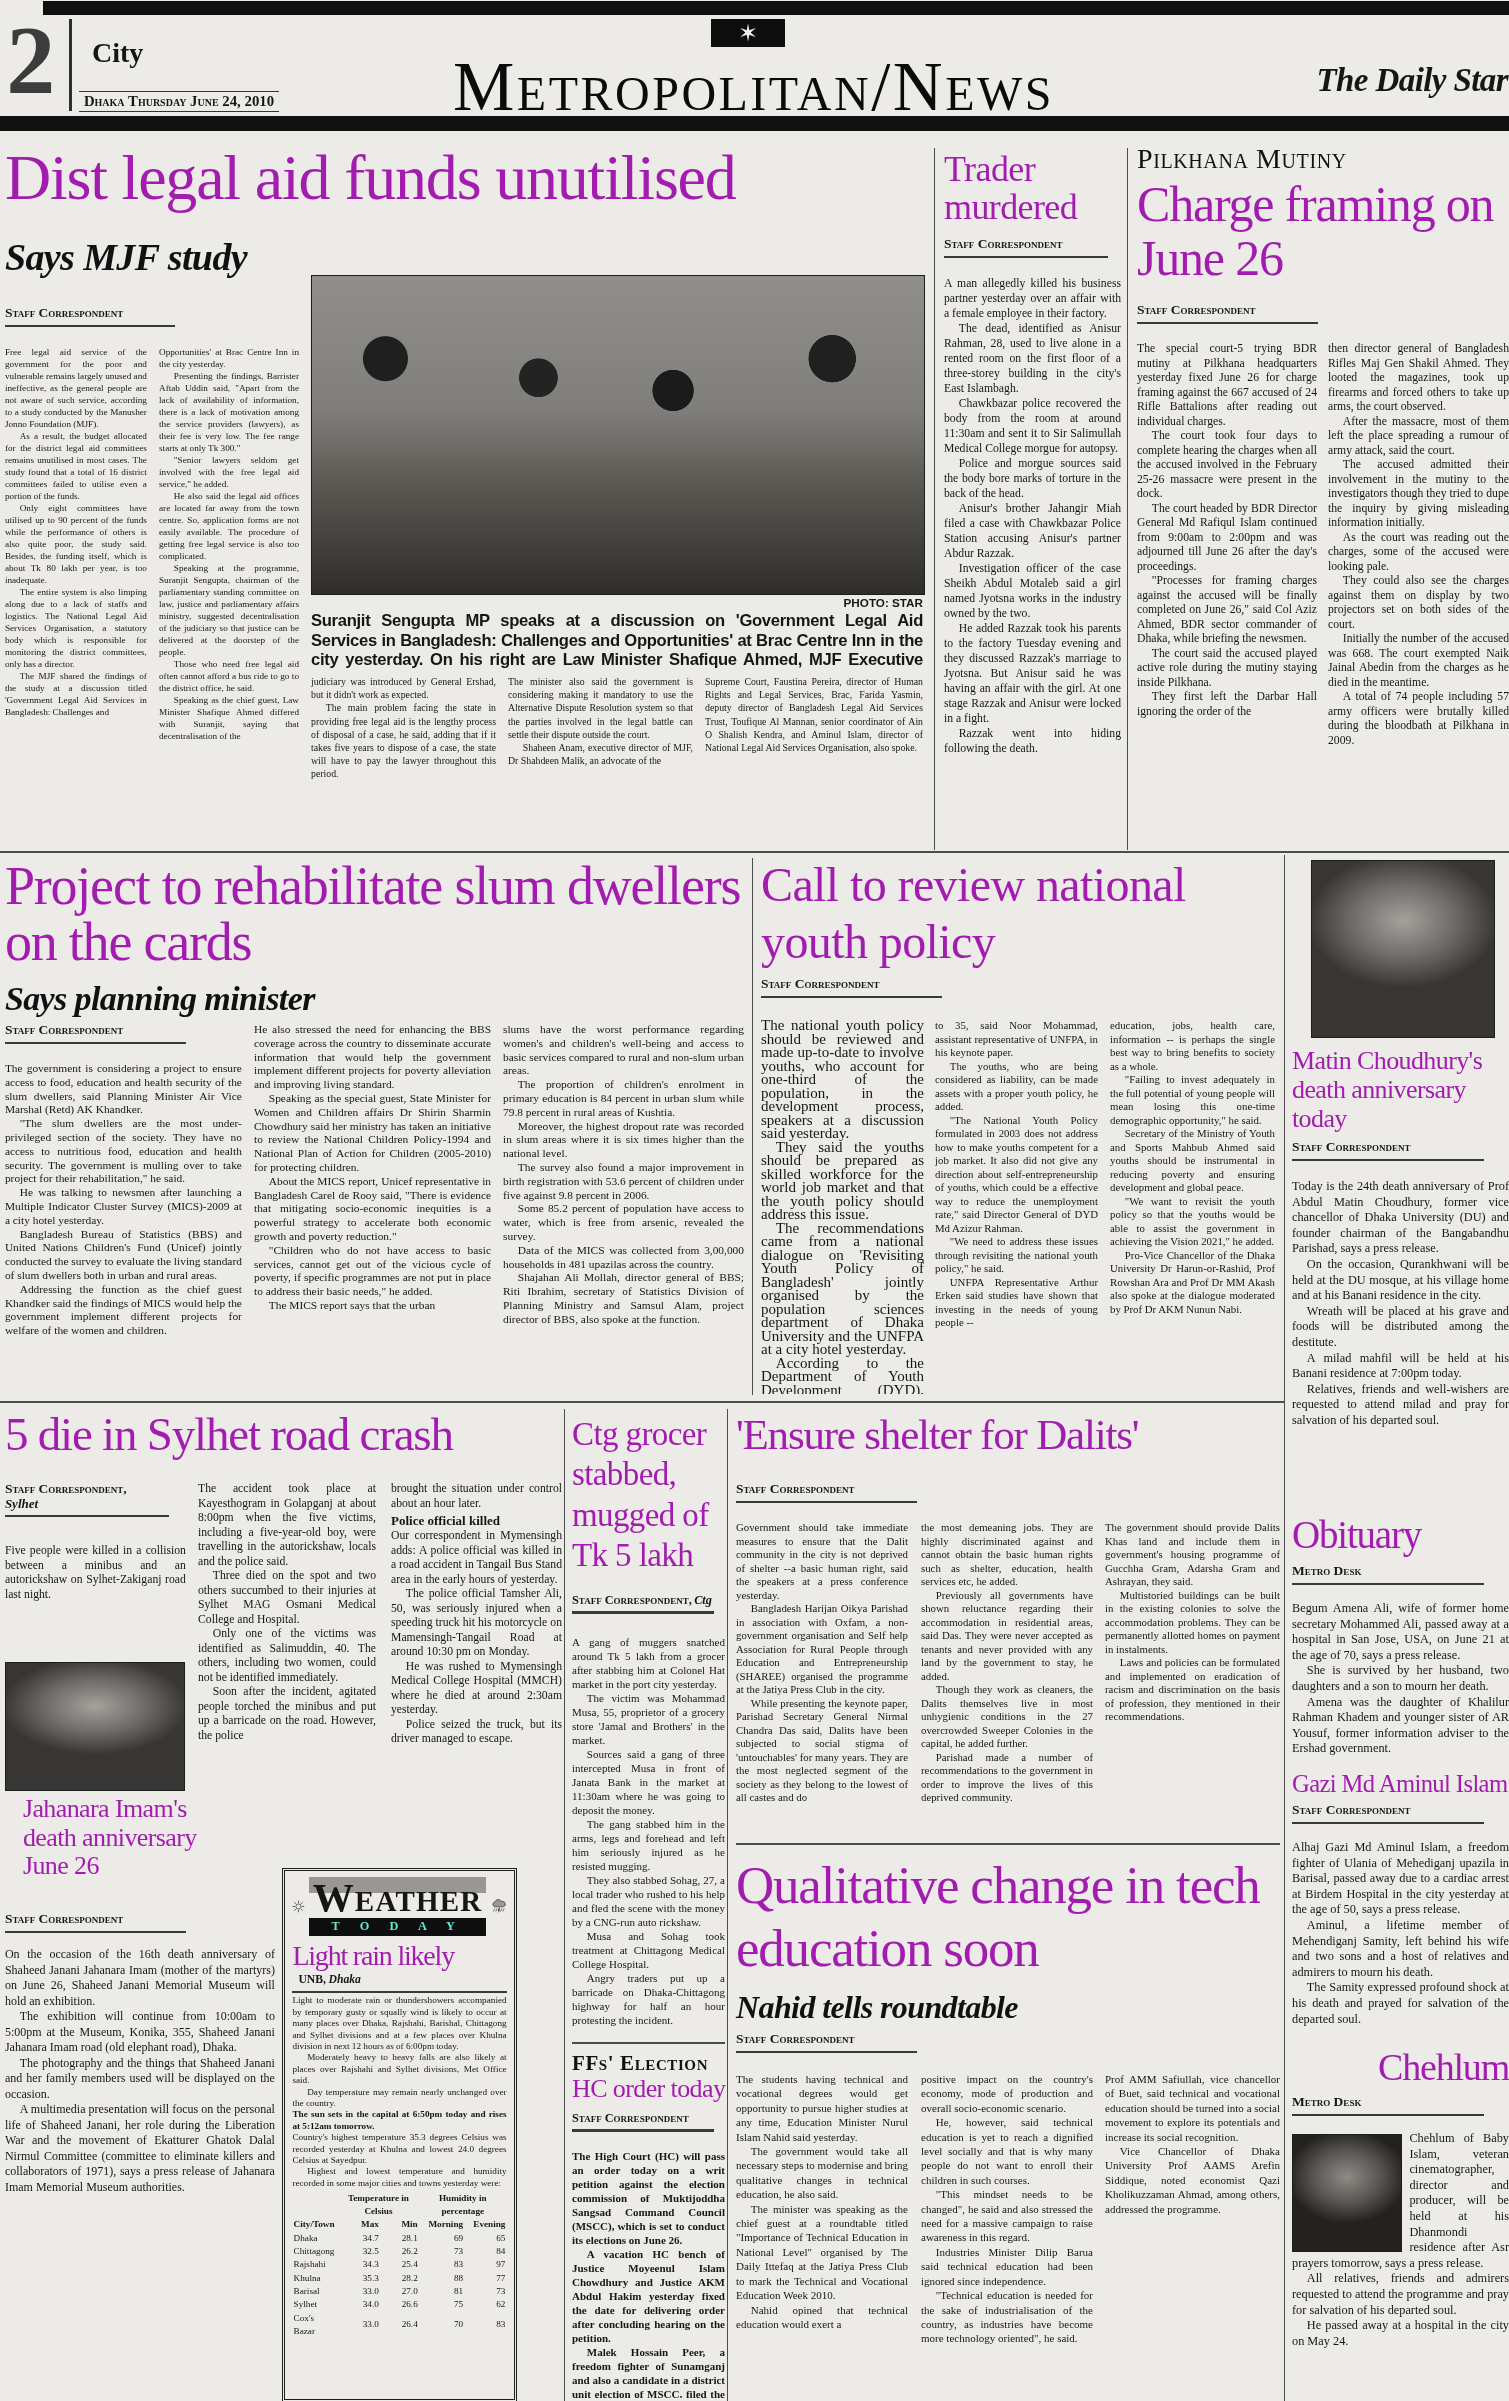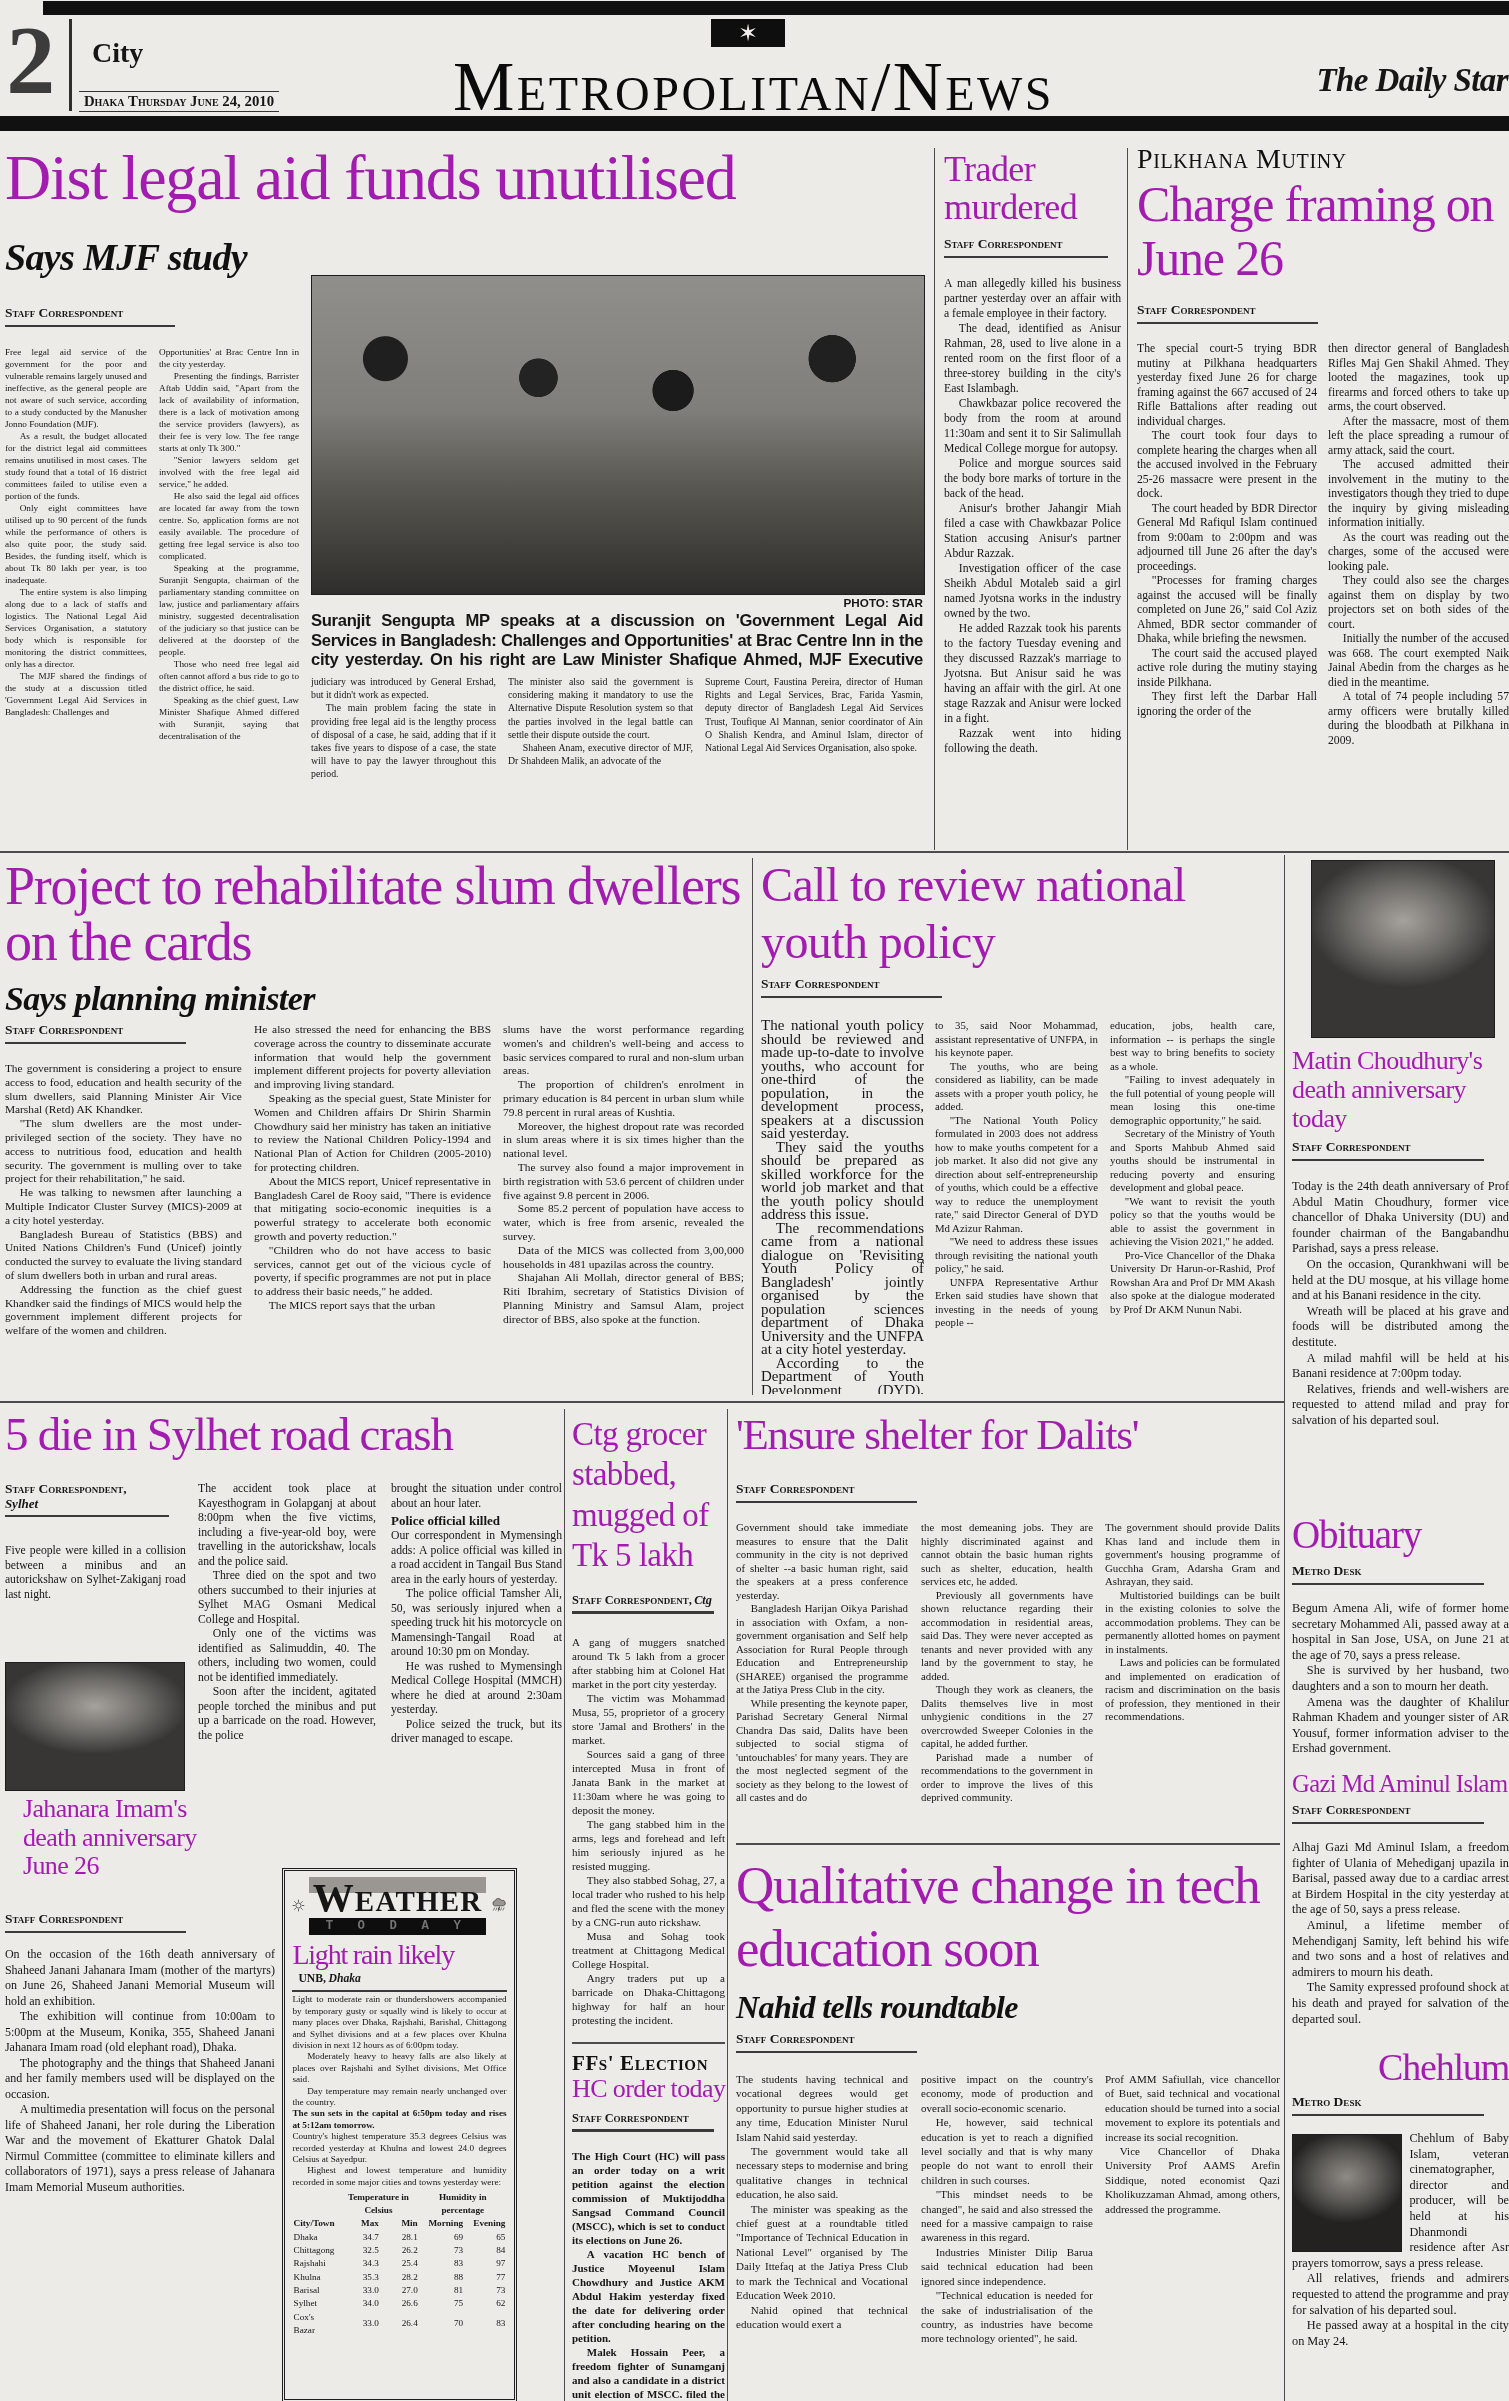--- a/index.html
+++ b/index.html
@@ -20,21 +20,21 @@
   .colsub{font-weight:bold;font-size:13px;margin:2.5px 0 1.2px 0;}
   .photo{position:absolute;border:0.6px solid #1d1d1d;}
   .caption{font-family:"Liberation Sans","DejaVu Sans",sans-serif;font-weight:bold;
            text-align:justify;line-height:1.18;letter-spacing:-0.3px;}
   .credit{font-family:"Liberation Sans","DejaVu Sans",sans-serif;font-weight:bold;text-align:right;}
   .masthead-title{font-variant:small-caps;font-weight:normal;letter-spacing:2.5px;color:#0b0b0b;}
   .brand{font-style:italic;font-weight:bold;letter-spacing:-0.6px;}
   .pgnum{font-weight:bold;color:#3c3c3c;}
   .wx-box{position:absolute;border:3.7px double #1e1e1e;background:#edebe7;}
   .wx-inner{padding:6.2px 7.4px;}
-  .wx-today{background:#0e0e0e;color:#737373;font-family:Liberation Mono, monospace;
+  .wx-today{background:#0e0e0e;color:#5eead4;font-family:Liberation Serif, serif;
             font-weight:bold;letter-spacing:8.6px;font-size:12.3px;padding:1.2px 4.9px;text-align:center;}
   .wx-word{font-variant:small-caps;font-weight:bold;font-size:41px;line-height:1;letter-spacing:1.2px;
            background:linear-gradient(180deg,#9a9792 0 40%,transparent 40%);padding:0 3.7px;text-align:right;}
   .wx-table{border-collapse:collapse;width:100%;font-size:9.2px;line-height:1.45;}
   .wx-table th{font-weight:bold;text-align:left;padding:0 1.2px;}
   .wx-table td{padding:0 1.2px;text-align:right;}
   .wx-table td:first-child{text-align:left;}
   .wx-table th.num{text-align:right;}
   .meeting-photo{background:
      radial-gradient(circle at 12% 26%, #1f1f1f 0 22px, rgba(0,0,0,0) 23px),

